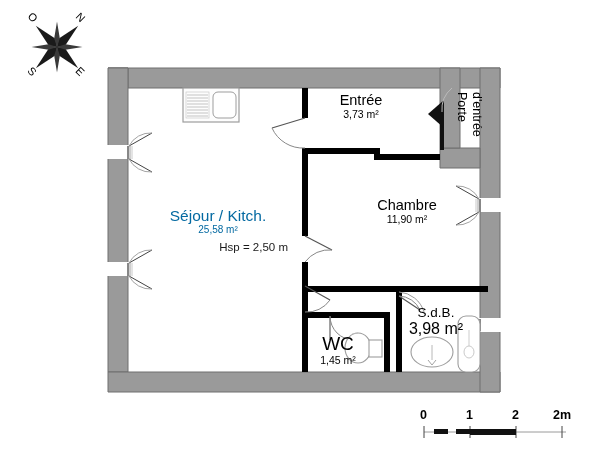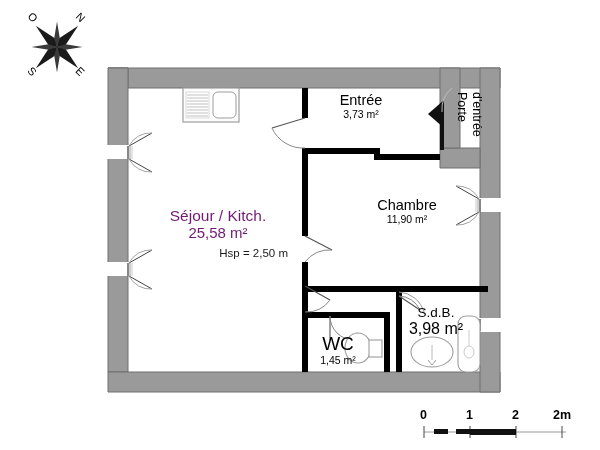--- a/index.html
+++ b/index.html
@@ -3,21 +3,21 @@
 <meta charset="utf-8">
 <style>
   html,body{margin:0;padding:0;background:#ffffff;}
   body{width:600px;height:450px;overflow:hidden;
        font-family:"Liberation Sans", sans-serif;}
   #plan-root{position:relative;width:600px;height:450px;background:#fff;}
   svg#floorplan{position:absolute;left:0;top:0;width:600px;height:450px;display:block;}
   .lbl{position:absolute;text-align:center;color:#000;white-space:nowrap;}
   .lbl .nm{display:block;line-height:1.05;}
   .lbl .ar{display:block;line-height:1.15;text-align:center;}
-  .lbl.faint .nm,.lbl.faint .ar{color:#701a75;}
+  .lbl.faint .nm,.lbl.faint .ar{color:#0369a1;}
   .lbl.faint .hs{color:#1a1a1a;text-align:right;}
   .door-txt{position:absolute;color:#000;font-size:12.5px;line-height:1.12;
             writing-mode:vertical-rl;text-orientation:mixed;white-space:nowrap;}
   .scale-wrap{position:absolute;left:420px;top:408px;width:160px;height:34px;}
   .scale-nums{position:relative;height:15px;}
   .scale-nums span{position:absolute;top:0;font-size:12.5px;font-weight:bold;color:#000;}
 </style>
 </head>
 <body>
 
@@ -187,21 +187,21 @@
     </div>
   <div class="lbl" style="left:28px;top:66px;font-size:11px;transform:rotate(45deg);">
     <span class="nm">S</span>
     </div>
   <div class="lbl" style="left:28px;top:12px;font-size:11px;transform:rotate(45deg);">
     <span class="nm">O</span>
     </div>
 
   <div class="lbl faint" style="left:148px;top:208px;width:140px;">
     <span class="nm" style="font-size:15.5px;">Séjour / Kitch.</span>
-    <span class="ar" style="font-size:15px;">25,58 m²</span>
+    <span class="ar" style="font-size:10px;">25,58 m²</span>
     <span class="hs" style="font-size:11.5px;display:block;margin-top:5px;">Hsp = 2,50 m</span>
   </div>
 
   <div class="lbl" style="left:311px;top:93px;width:100px;">
     <span class="nm" style="font-size:14.5px;">Entrée</span>
     <span class="ar" style="font-size:10.5px;">3,73 m²</span>
   </div>
 
   <div class="lbl" style="left:352px;top:198px;width:110px;">
     <span class="nm" style="font-size:14.5px;">Chambre</span>

